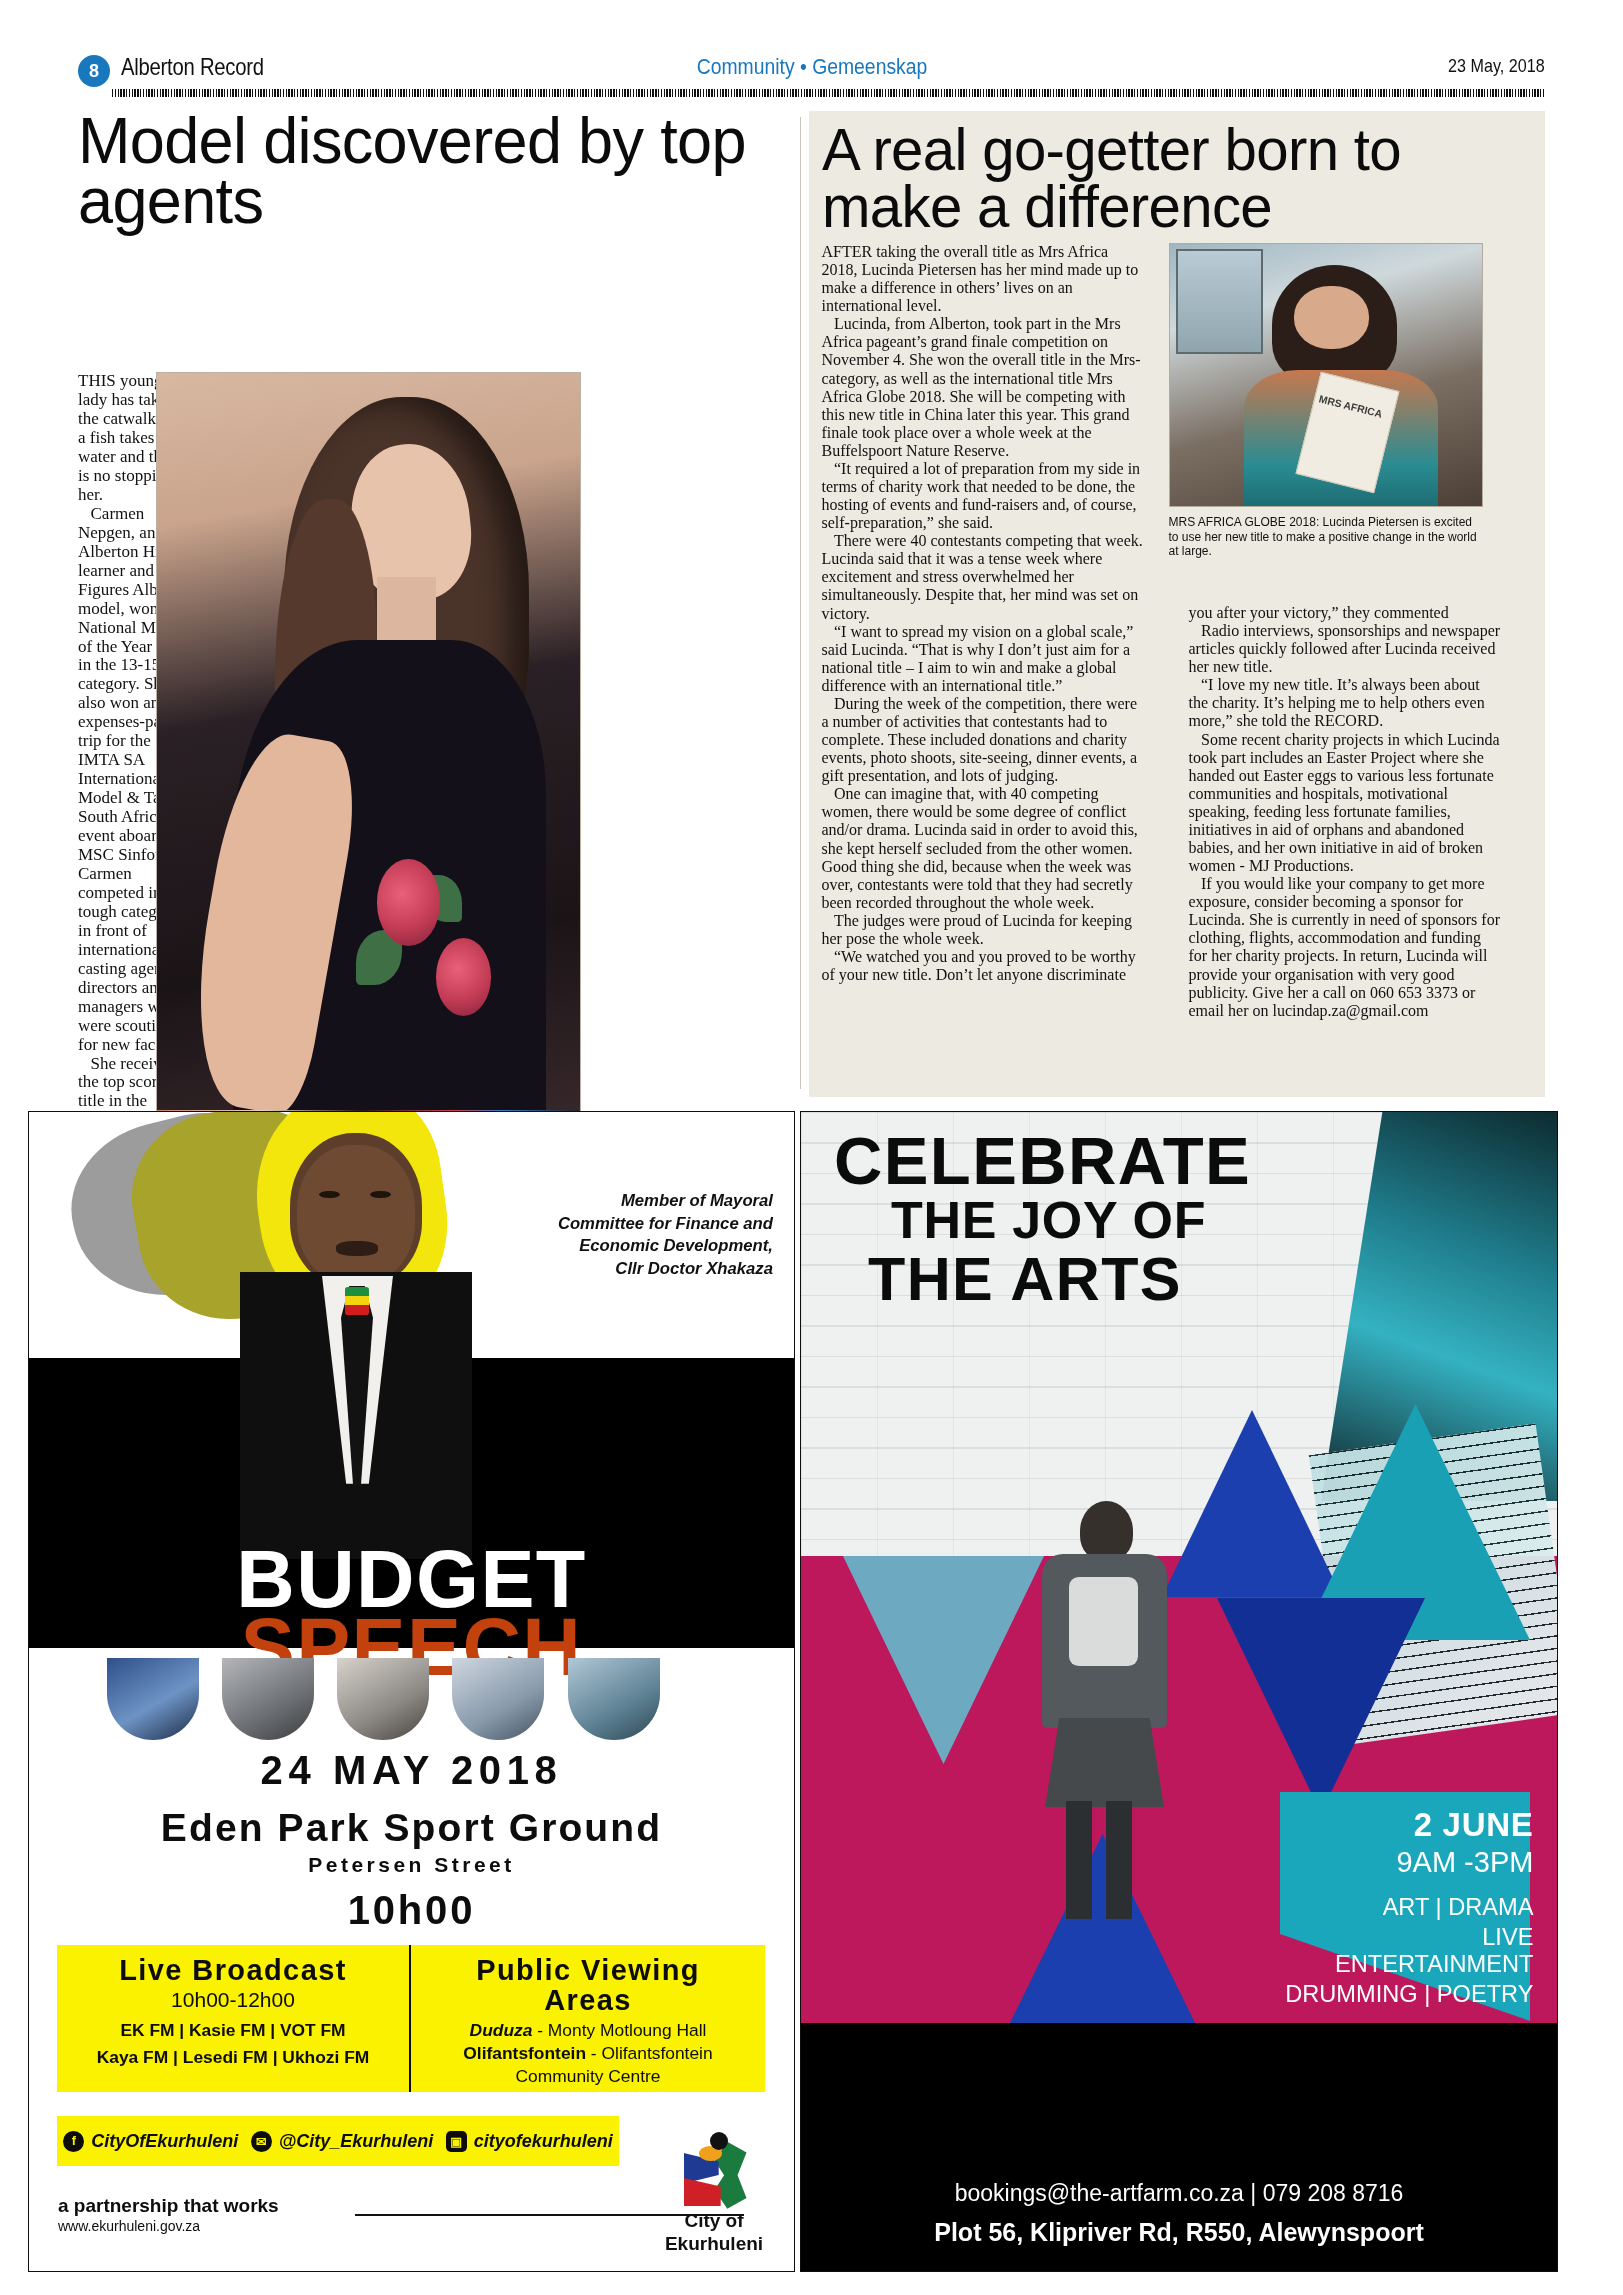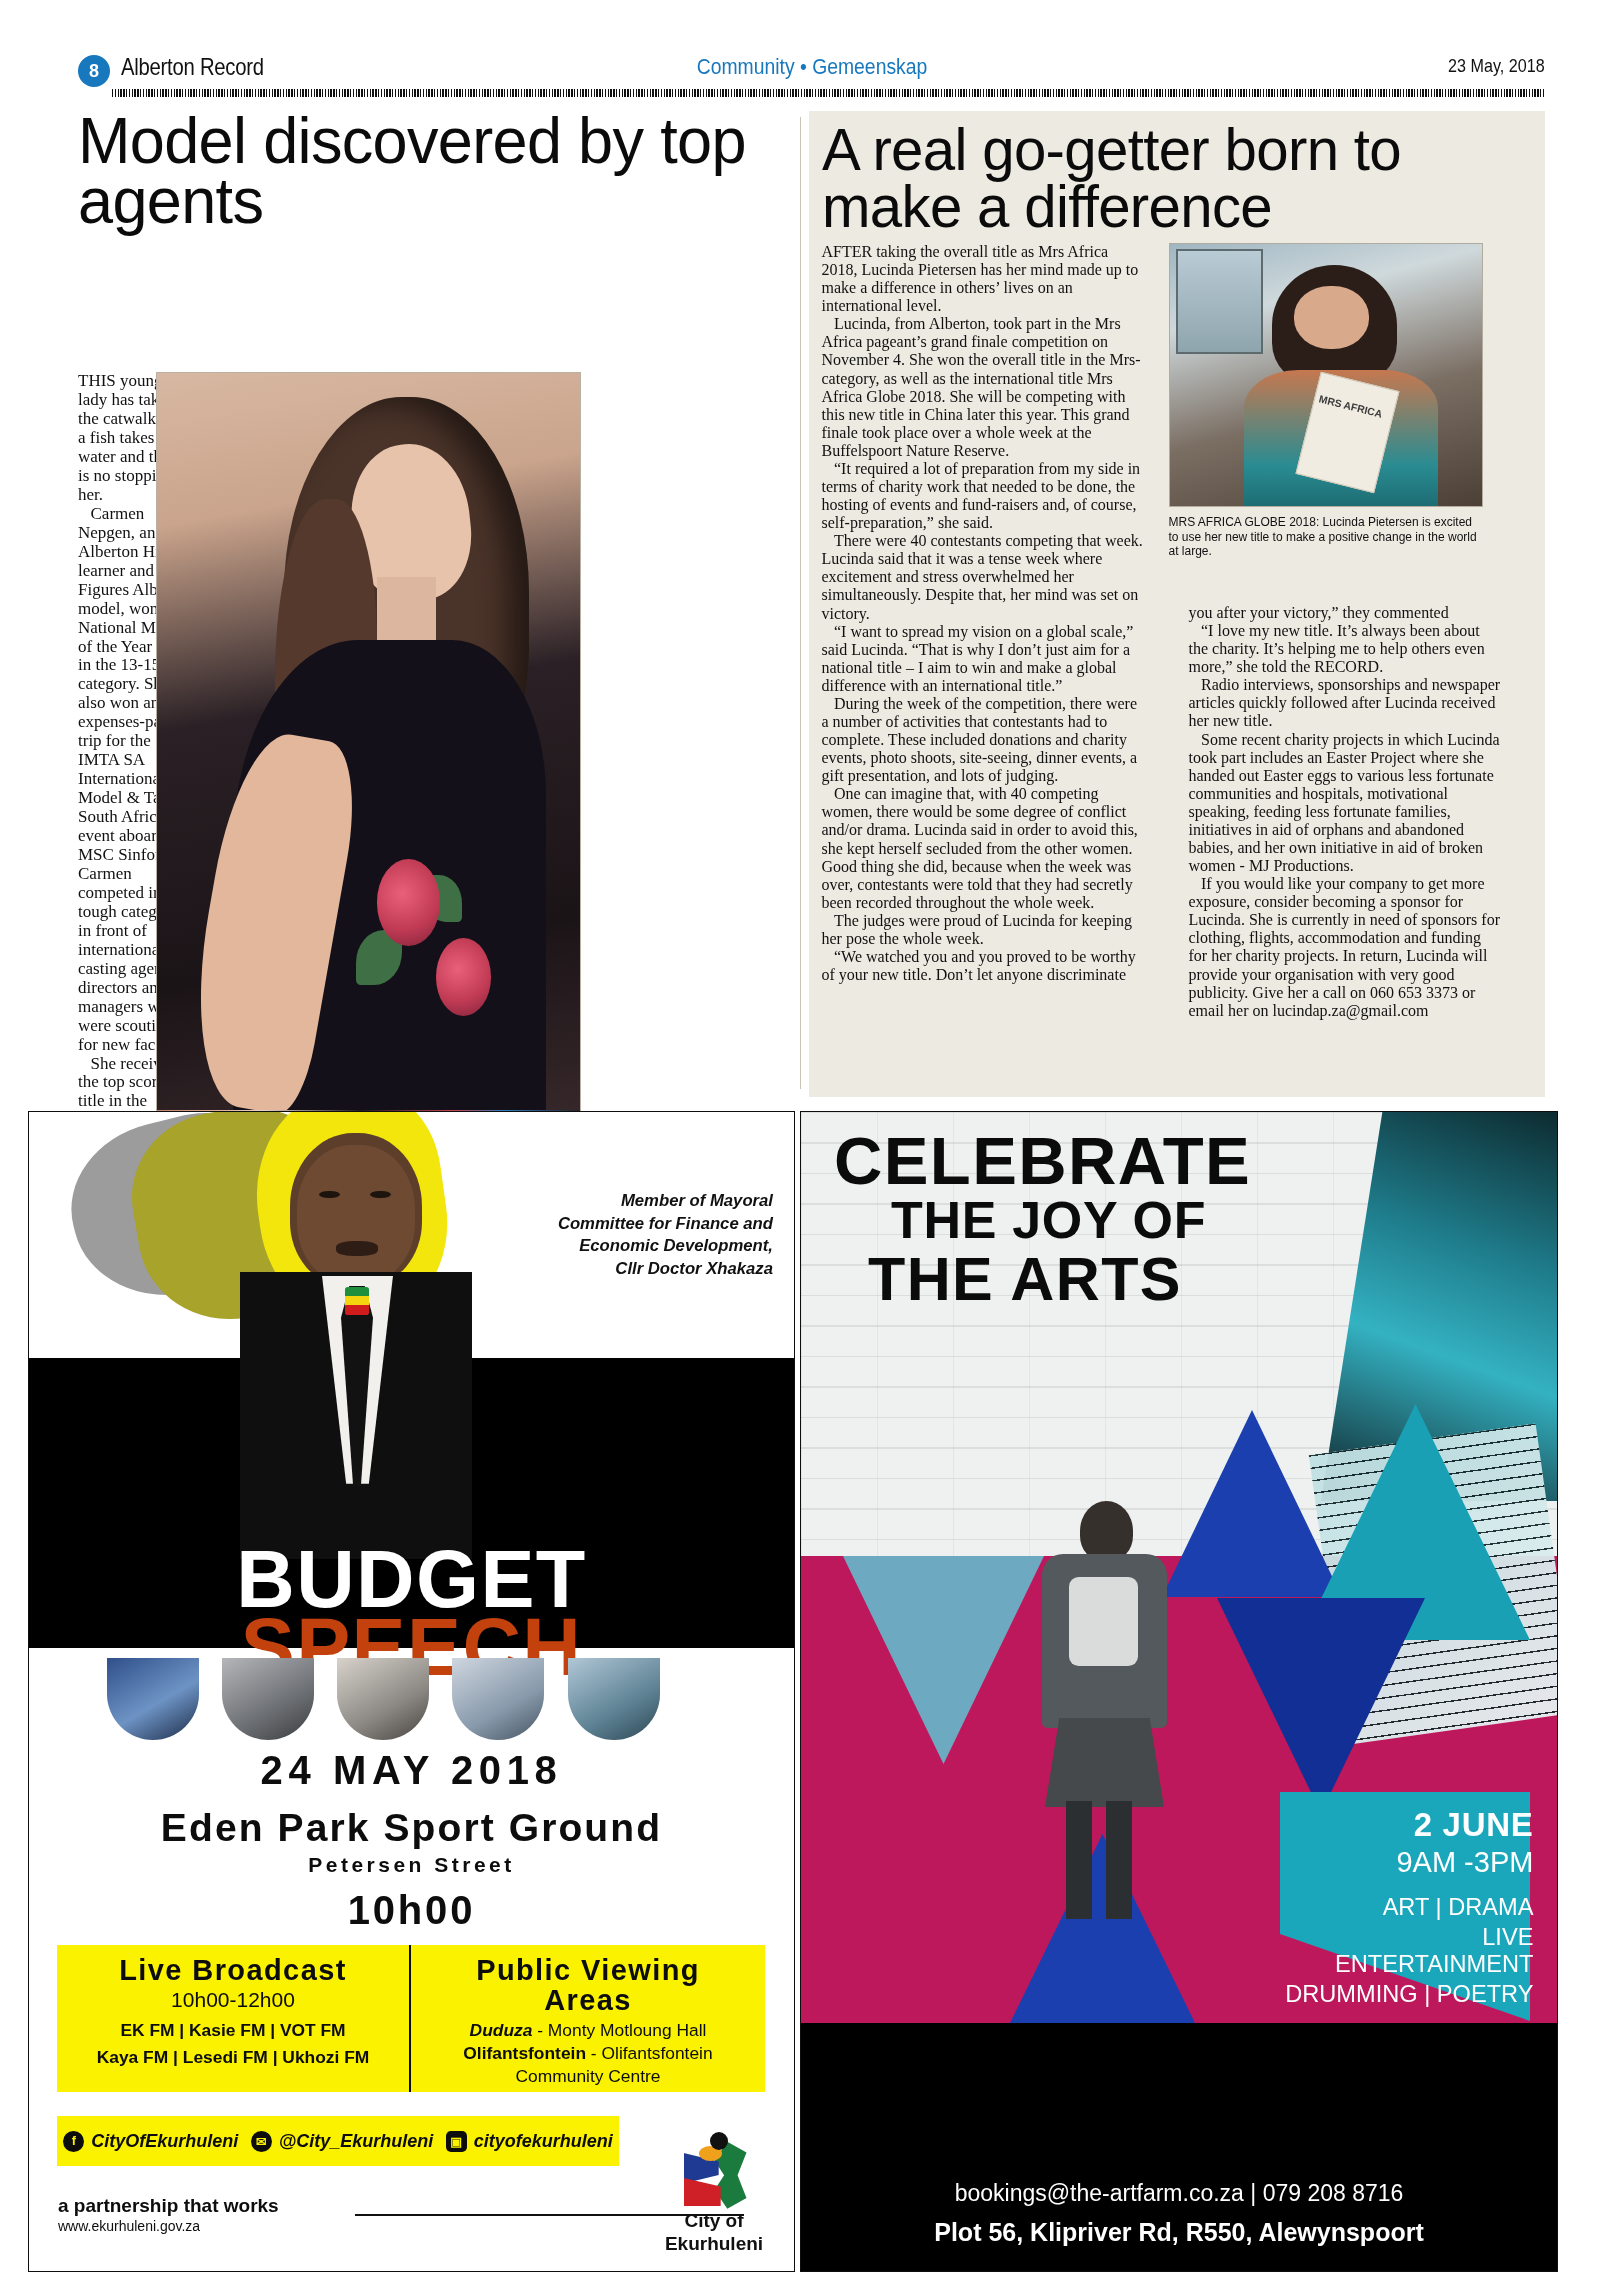--- a/index.html
+++ b/index.html
@@ -568,22 +568,22 @@
       <div class="rface"></div>
       <div class="rbody"></div>
       <div class="rsash"></div>
       <div class="rsash-text">MRS AFRICA</div>
     </div>
 
     <div id="right-caption" class="photo-caption">MRS AFRICA GLOBE 2018: Lucinda Pietersen is excited to use her new title to make a positive change in the world at large.</div>
 
     <div id="right-col2" class="body-col narrow">
       <p class="first">you after your victory,” they commented</p>
+      <p>Radio interviews, sponsorships and newspaper articles quickly followed after Lucinda received her new title.</p>
       <p>“I love my new title. It’s always been about the charity. It’s helping me to help others even more,” she told the RECORD.</p>
-      <p>Radio interviews, sponsorships and newspaper articles quickly followed after Lucinda received her new title.</p>
       <p>Some recent charity projects in which Lucinda took part includes an Easter Project where she handed out Easter eggs to various less fortunate communities and hospitals, motivational speaking, feeding less fortunate families, initiatives in aid of orphans and abandoned babies, and her own initiative in aid of broken women - MJ Productions.</p>
       <p>If you would like your company to get more exposure, consider becoming a sponsor for Lucinda. She is currently in need of sponsors for clothing, flights, accommodation and funding for her charity projects. In return, Lucinda will provide your organisation with very good publicity. Give her a call on 060 653 3373 or email her on lucindap.za@gmail.com</p>
     </div>
   </div>
 </div>
 
 <div id="ad-budget">
   <div class="bud-blob-gray"></div>
   <div class="bud-blob-olive"></div>
   <div class="bud-blob-yellow"></div>

